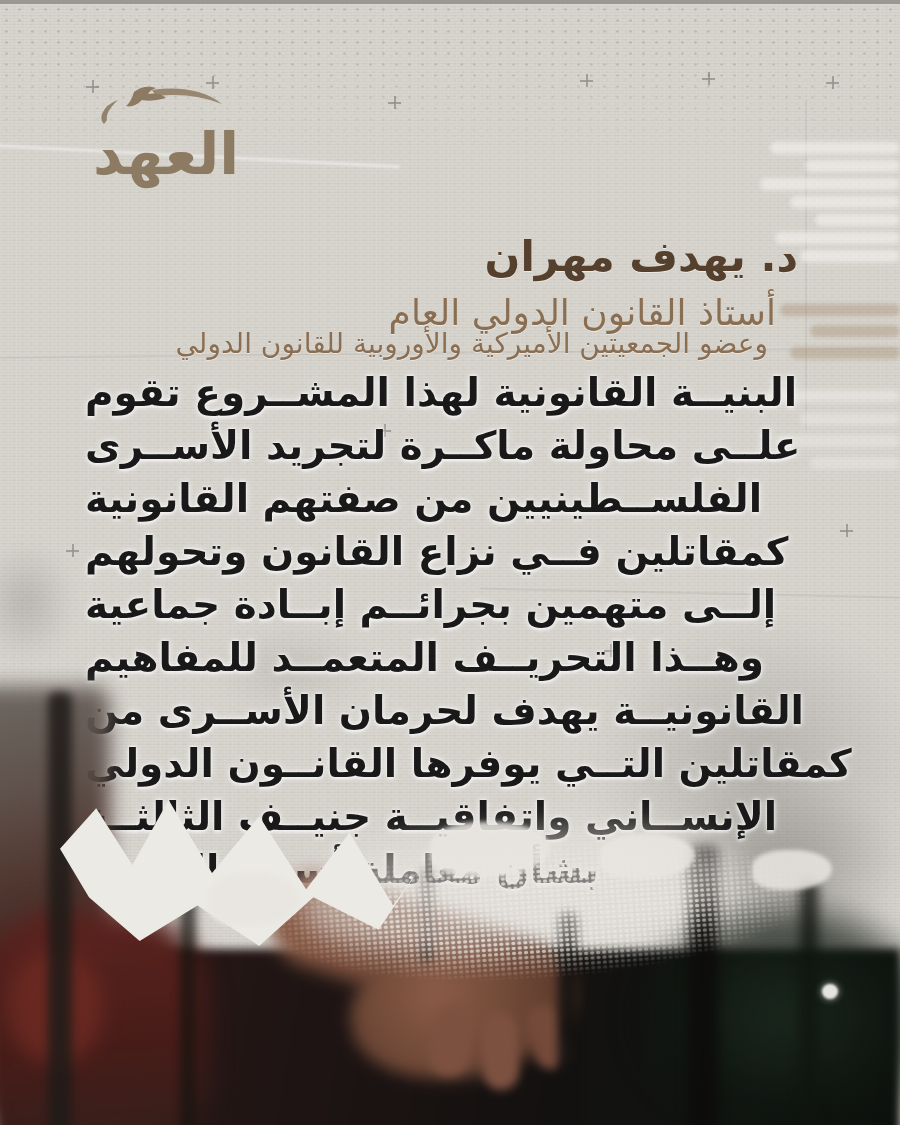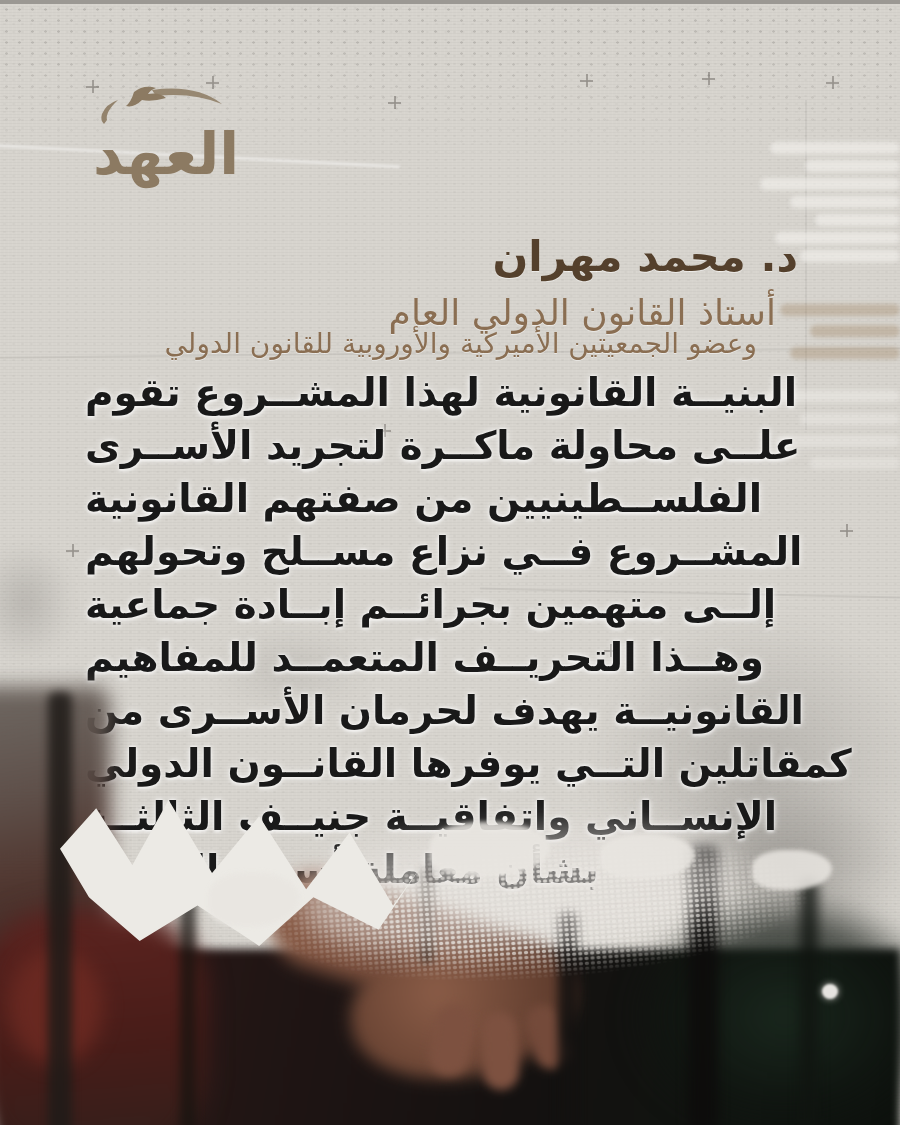--- a/index.html
+++ b/index.html
@@ -54,21 +54,21 @@
     display:block;width:100%;height:70px;line-height:72px;text-align:center;
     direction:rtl;font-size:37px;font-weight:bold;color:var(--title-text,#f7f0e2);
     white-space:nowrap;text-shadow:0 1px 2px rgba(60,40,20,.35);
   }
   
   .author{position:absolute;right:102px;top:228px;direction:rtl;white-space:nowrap;
     font-size:42px;font-weight:bold;color:var(--name-text,#54402c);
     text-shadow:0 1px 0 rgba(255,255,255,.5);}
   .role1{position:absolute;right:124px;top:288px;direction:rtl;white-space:nowrap;
     font-size:36px;color:var(--subtitle-text,#8a6e52);text-shadow:0 1px 0 rgba(255,255,255,.45);}
-  .role2{position:absolute;right:143px;top:323px;direction:rtl;white-space:nowrap;
+  .role2{position:absolute;right:132px;top:323px;direction:rtl;white-space:nowrap;
     font-size:28px;color:var(--subtitle-text,#8a6e52);text-shadow:0 1px 0 rgba(255,255,255,.45);}
   
   .bodytext{position:absolute;left:85px;right:20px;top:362px;direction:rtl;text-align:left;}
   .bodytext .ln{
     display:block;height:53px;line-height:53px;white-space:nowrap;
     font-size:39px;font-weight:bold;color:var(--body-text,#191919);
     text-shadow:0 0 7px rgba(255,255,255,.85),0 2px 3px rgba(255,255,255,.6),0 -1px 2px rgba(255,255,255,.5);
   }
   
   .photo{position:absolute;left:0;right:0;top:850px;height:275px;pointer-events:none;}
@@ -161,29 +161,29 @@
         <path d="M56 14 q10 -8 22 -4 q-6 2 -8 6 q12 -2 18 4 q-14 4 -24 2 q-8 8 -16 6 q5 -4 8 -14z"></path>
         <path d="M40 22 q-12 4 -16 14 q-2 6 2 10 l3 -4 q-2 -8 11 -20z" opacity=".9"></path>
       </g>
 
       <path d="M74 12 q44 -6 70 14 q-30 -12 -66 -8z" opacity=".85"></path>
     </g>
     <text x="88" y="96" text-anchor="middle" direction="rtl" font-family="DejaVu Sans, sans-serif" font-weight="bold" font-size="58" fill="#8c7a62">العهد</text>
   </svg>
 
 
-  <div class="author">د. محمد مهران</div>
+  <div class="author">د. يهدف مهران</div>
   <div class="role1">أستاذ القانون الدولي العام</div>
   <div class="role2">وعضو الجمعيتين الأميركية والأوروبية للقانون الدولي</div>
 
   <div class="bodytext">
     <span class="ln">البنيــة القانونية لهذا المشــروع تقوم</span>
     <span class="ln">علــى محاولة ماكــرة لتجريد الأســرى</span>
     <span class="ln">الفلســطينيين من صفتهم القانونية</span>
-    <span class="ln">المشــروع فــي نزاع مســلح وتحولهم</span>
+    <span class="ln">كمقاتلين فــي نزاع القانون وتحولهم</span>
     <span class="ln">إلــى متهمين بجرائــم إبــادة جماعية</span>
     <span class="ln">وهــذا التحريــف المتعمــد للمفاهيم</span>
     <span class="ln">القانونيــة يهدف لحرمان الأســرى من</span>
     <span class="ln">كمقاتلين التــي يوفرها القانــون الدولي</span>
     <span class="ln">الإنســاني واتفاقيــة جنيــف الثالثــة</span>
     <span class="ln">بشأن معاملة أسرى الحرب.</span>
   </div>
 
   <div class="photo">
     <div class="p-darkleft"></div>

